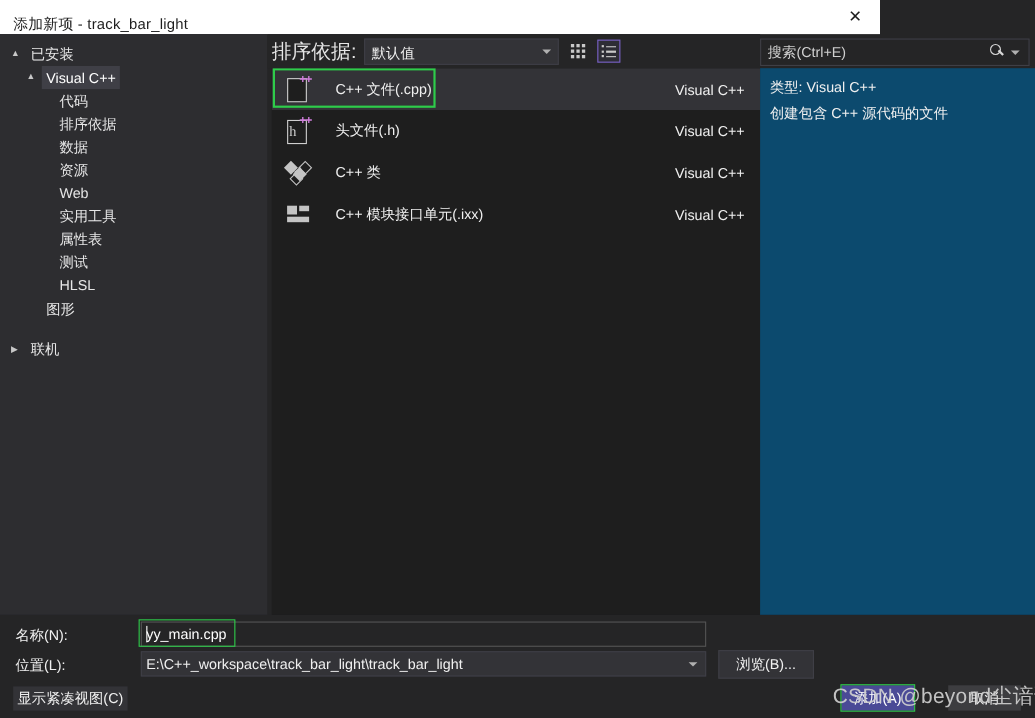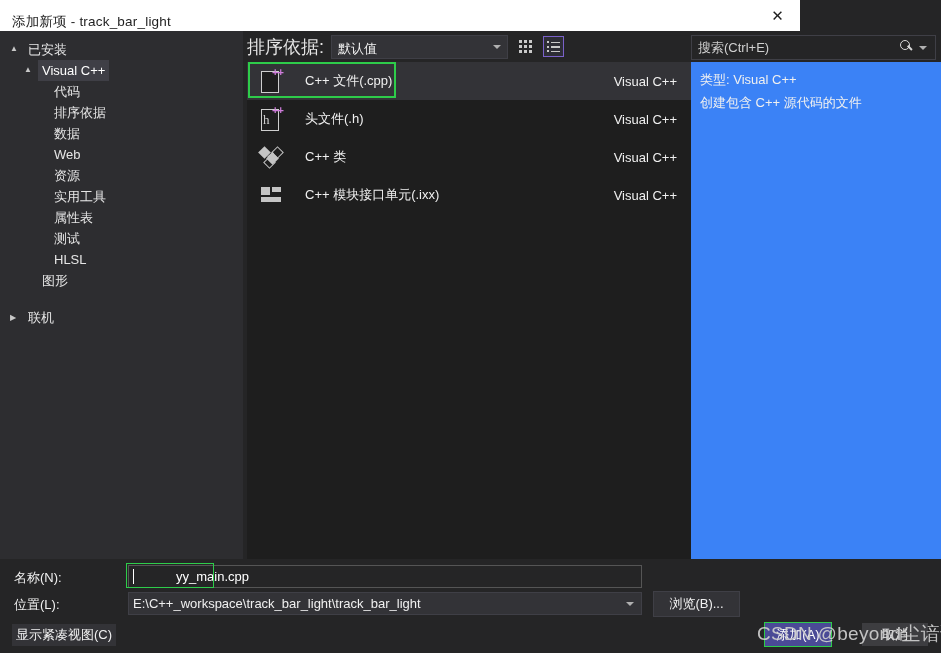--- a/index.html
+++ b/index.html
@@ -134,42 +134,42 @@
     position:absolute;left:0;top:0;width:8px;height:8px;border:1.5px solid #d8d8d8;border-radius:50%;
   }
   .search-ico .stem{
     position:absolute;left:7px;top:7px;width:6px;height:1.5px;background:#d8d8d8;transform:rotate(45deg);
   }
   .search-caret{
     position:absolute;right:8px;top:10px;width:0;height:0;
     border-left:4px solid transparent;border-right:4px solid transparent;border-top:4px solid #b0b0b0;
   }
   .right-pane{
-    position:absolute;left:691px;top:62px;width:250px;height:497px;background:#3b82f6;
+    position:absolute;left:691px;top:62px;width:250px;height:497px;background:#0c4a6e;
   }
   .detail-type{
     position:absolute;left:9px;top:9px;font-size:13px;color:#f0f0f0;white-space:nowrap;
   }
   .detail-desc{
     position:absolute;left:9px;top:32px;font-size:13px;color:#f0f0f0;white-space:nowrap;
   }
 
   
   .bottom{
     position:absolute;left:0;top:559px;width:941px;height:94px;background:#252526;
   }
   .field-label{position:absolute;font-size:13px;color:#f0f0f0;white-space:nowrap;}
   .name-label{left:14px;top:10px;}
   .loc-label{left:14px;top:37px;text-align:right;}
   .name-input{
     position:absolute;left:128px;top:6px;width:512px;height:21px;
     background:#252526;border:1px solid #555;
     display:flex;align-items:center;
   }
-  .name-input .val{margin-left:4px;font-size:13px;color:#ffffff;white-space:nowrap;padding-left:43px;}
+  .name-input .val{margin-left:4px;font-size:13px;color:#ffffff;white-space:nowrap;}
   .name-input .cursor{
     position:absolute;left:4px;top:3px;width:1px;height:15px;background:#ffffff;
   }
   .name-focus-ring{
     position:absolute;left:126px;top:4px;width:88px;height:25px;
     border:1.5px solid #2ecc4a;box-sizing:border-box;pointer-events:none;
   }
   .loc-combo{
     position:absolute;left:128px;top:33px;width:512px;height:21px;
     background:#333337;border:1px solid #3f3f46;display:flex;align-items:center;
@@ -236,24 +236,24 @@
       <div class="tree-row level2">
         <span class="lbl">代码</span>
       </div>
       <div class="tree-row level2">
         <span class="lbl">排序依据</span>
       </div>
       <div class="tree-row level2">
         <span class="lbl">数据</span>
       </div>
       <div class="tree-row level2">
+        <span class="lbl">资源</span>
+      </div>
+      <div class="tree-row level2">
         <span class="lbl">Web</span>
-      </div>
-      <div class="tree-row level2">
-        <span class="lbl">资源</span>
       </div>
       <div class="tree-row level2">
         <span class="lbl">实用工具</span>
       </div>
       <div class="tree-row level2">
         <span class="lbl">属性表</span>
       </div>
       <div class="tree-row level2">
         <span class="lbl">测试</span>
       </div>

